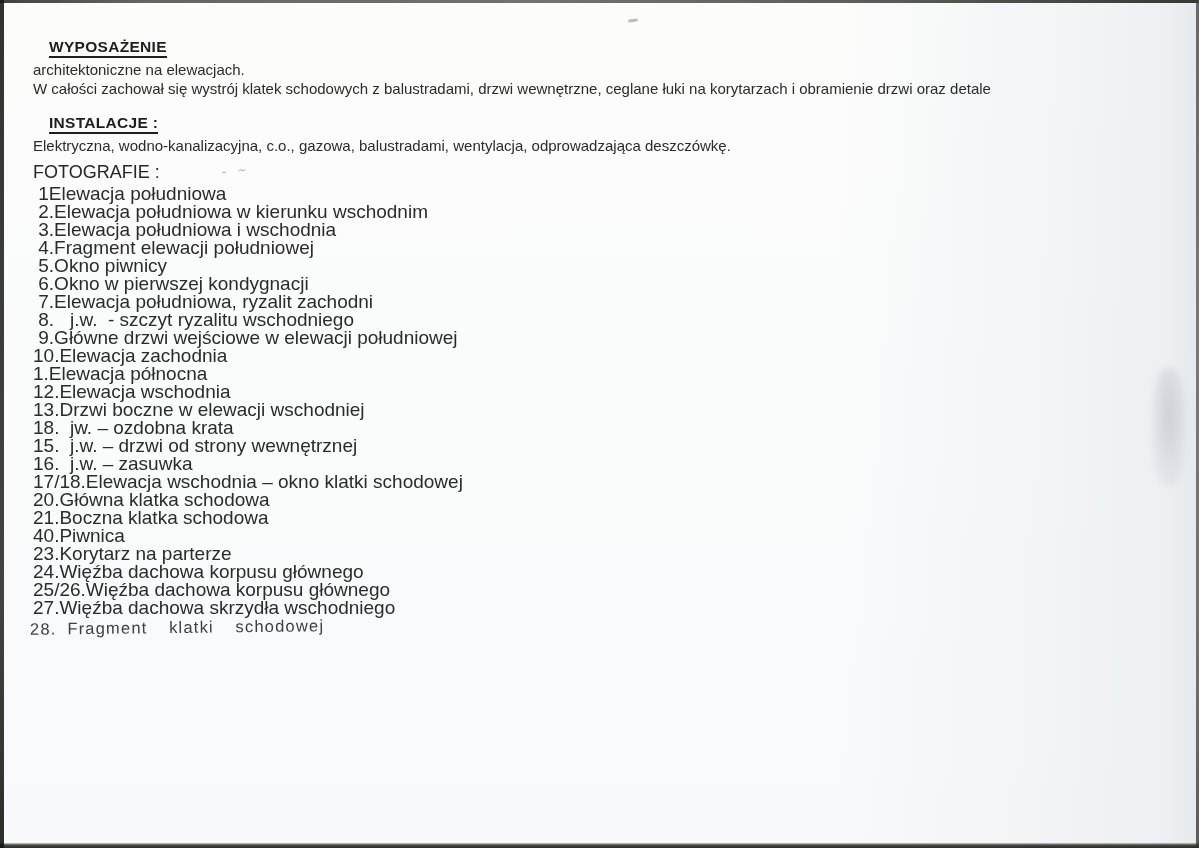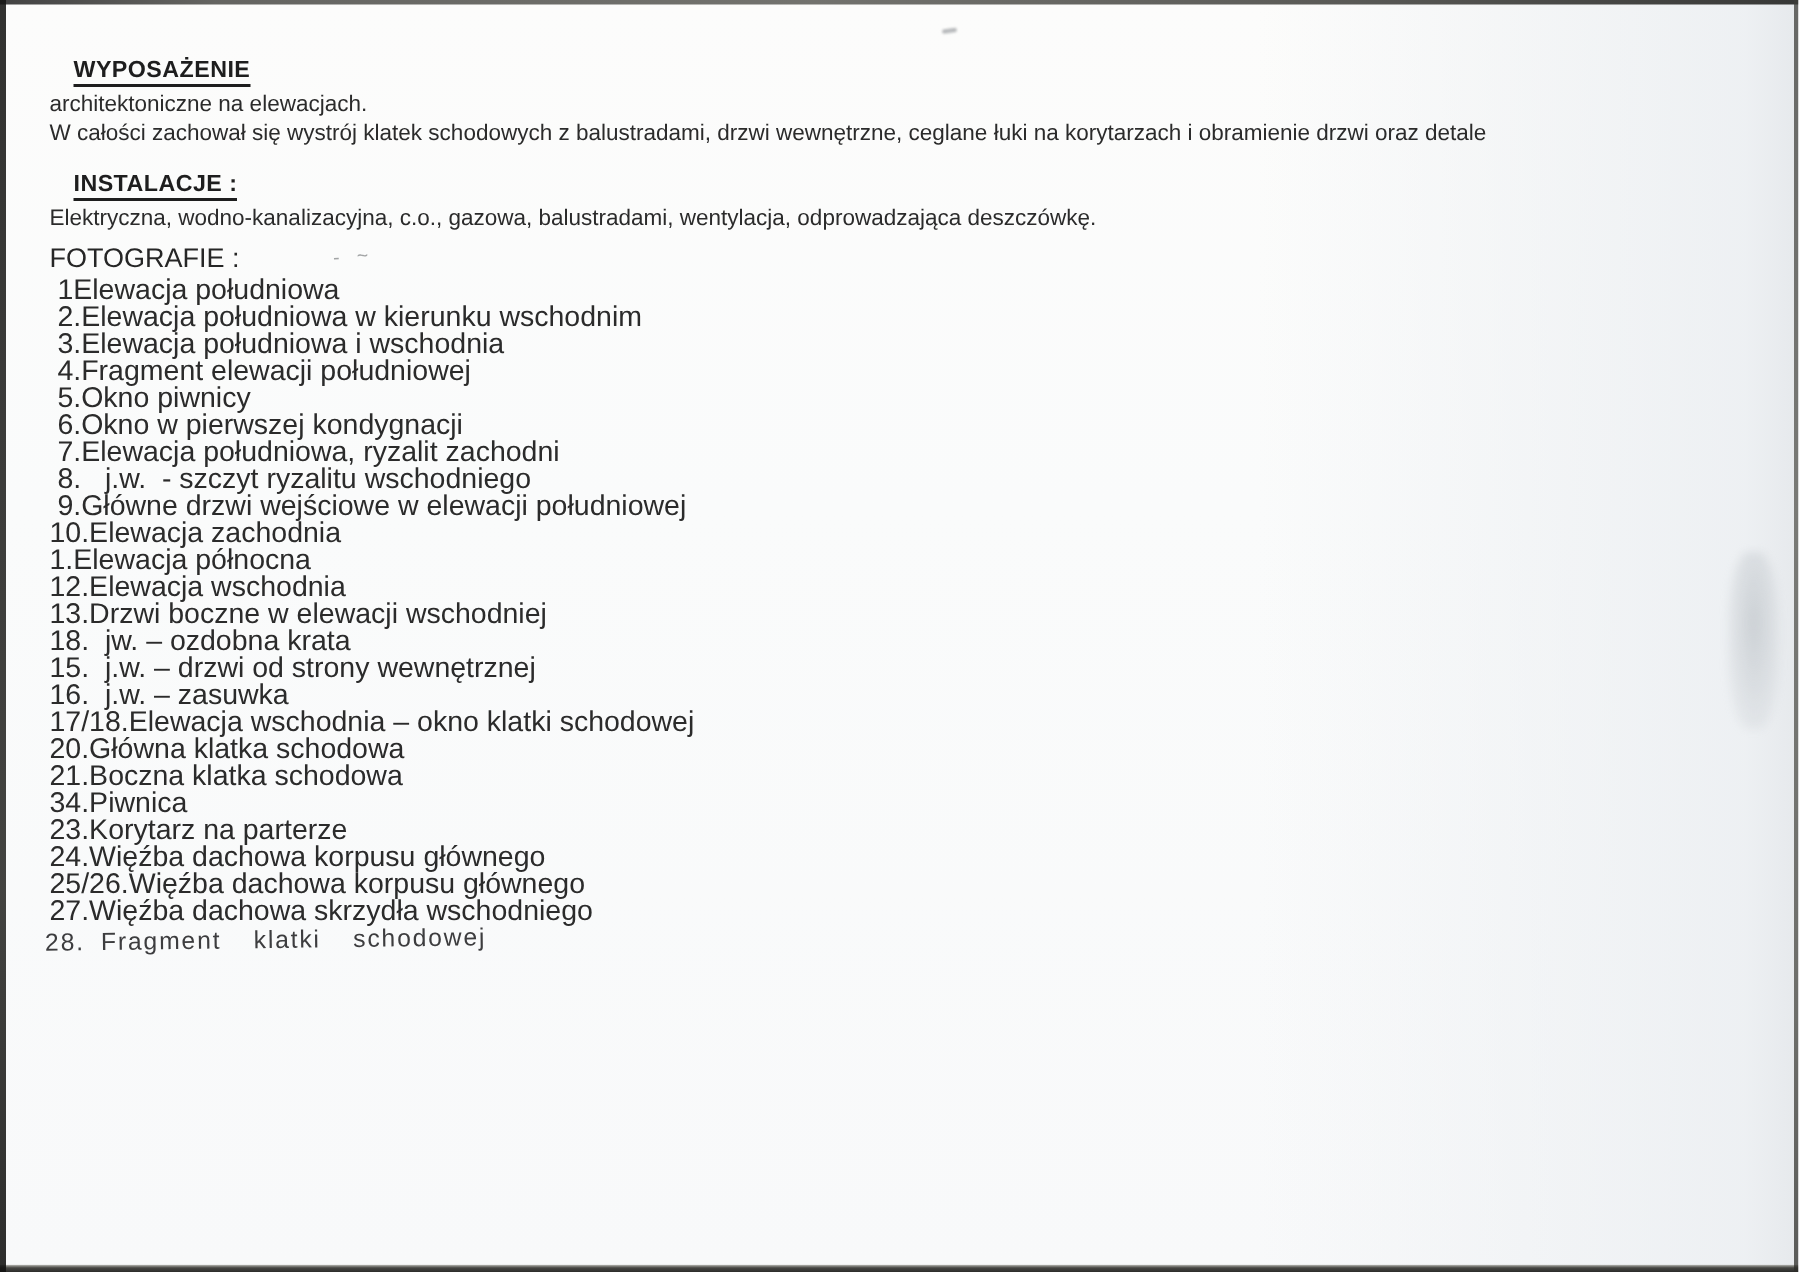--- a/index.html
+++ b/index.html
@@ -176,21 +176,21 @@
 
         <li class="photo-line">16.  j.w. – zasuwka</li>
 
         <li class="photo-line">17/18.Elewacja wschodnia – okno klatki schodowej</li>
 
 
         <li class="photo-line">20.Główna klatka schodowa</li>
 
         <li class="photo-line">21.Boczna klatka schodowa</li>
 
-        <li class="photo-line">34.Piwnica</li>
+        <li class="photo-line">40.Piwnica</li>
 
         <li class="photo-line">23.Korytarz na parterze</li>
 
         <li class="photo-line">24.Więźba dachowa korpusu głównego</li>
 
         <li class="photo-line">25/26.Więźba dachowa korpusu głównego</li>
 
         <li class="photo-line">27.Więźba dachowa skrzydła wschodniego</li>
       </ul>
     <div>

